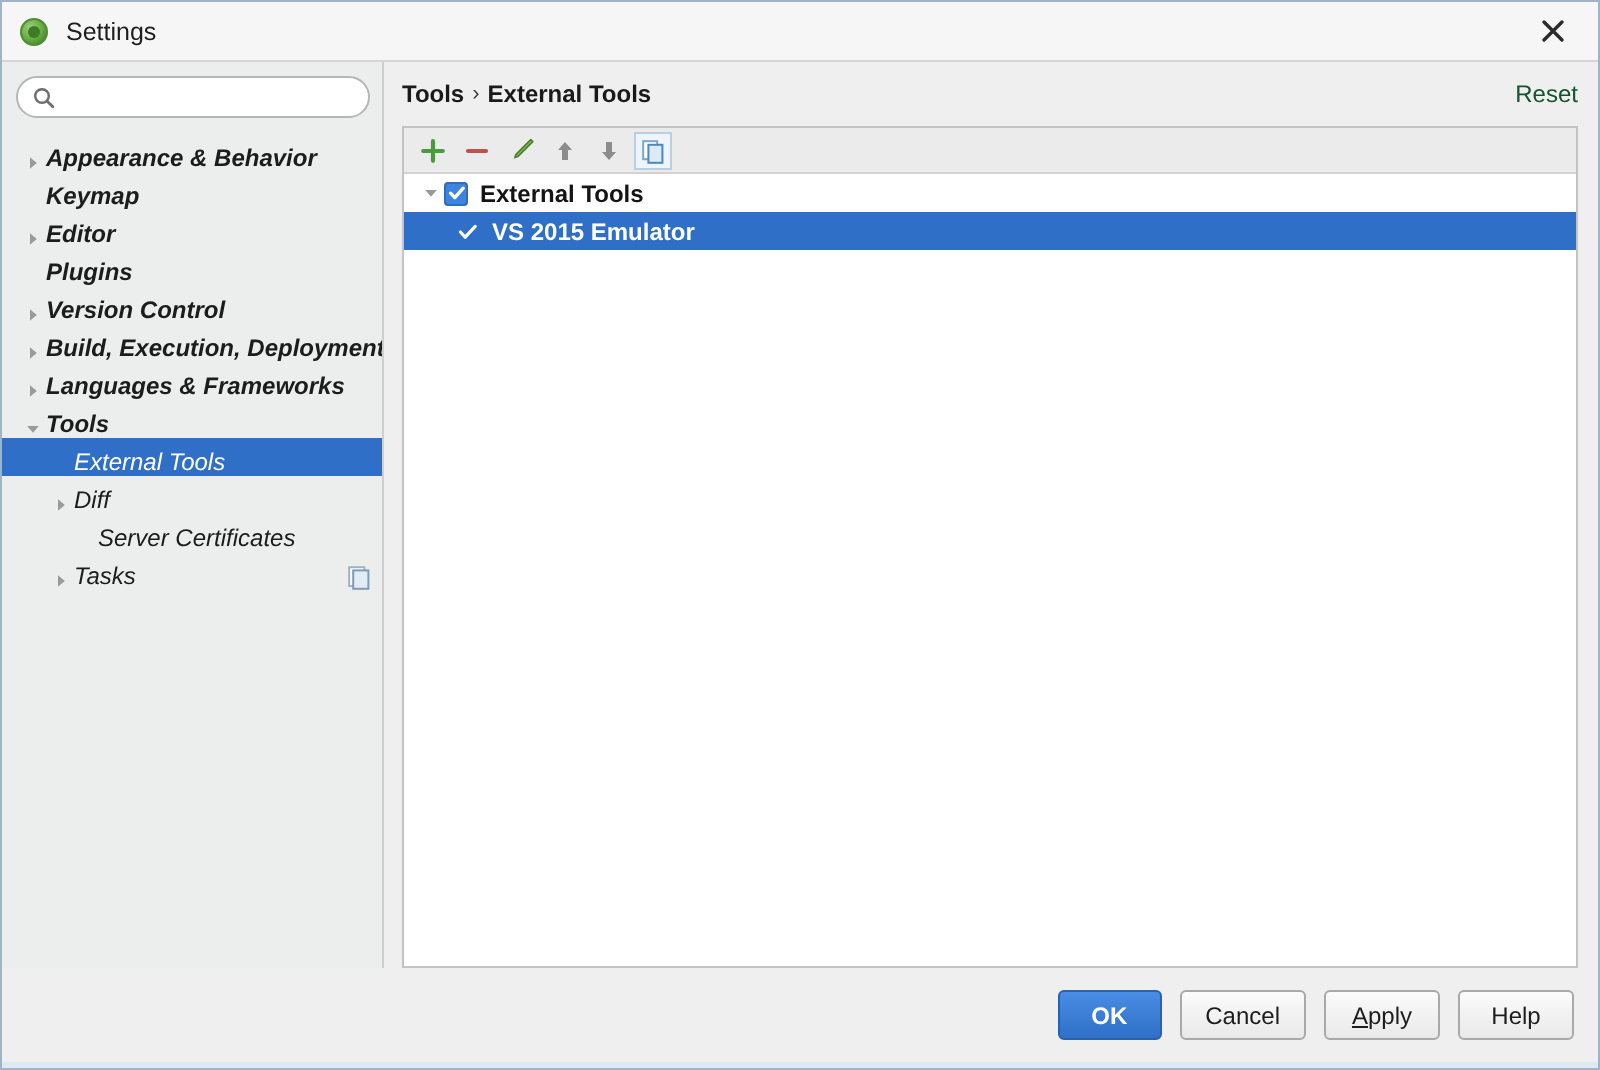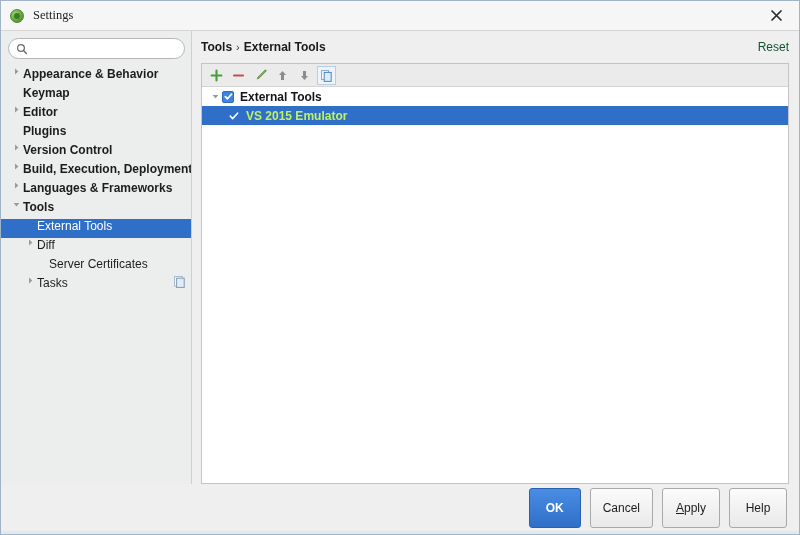--- a/index.html
+++ b/index.html
@@ -51,21 +51,20 @@
     position: absolute;
     left: 3px; top: 3px;
     width: 6px; height: 6px;
     border-radius: 50%;
     background: #3f7a26;
   }
   .title-text {
     margin-left: 9px;
     font-size: 12.5px;
     color: #1e1e1e;
-    font-family: Liberation Serif, serif;
   }
   .close-btn {
     position: absolute;
     right: 0; top: 0;
     width: 45px; height: 28px;
     display: flex;
     align-items: center;
     justify-content: center;
     cursor: default;
   }
@@ -113,25 +112,26 @@
     padding: 0;
   }
   .tree {
     flex: 1;
     overflow: hidden;
     padding-top: 2px;
   }
   .tree-row {
     height: 19px;
     display: flex;
-    align-items: flex-start;
+    align-items: flex-end;
     padding-right: 6px;
     position: relative;
     cursor: default;
     white-space: nowrap;
+    font-style: italic;
   }
   .tree-row .arrow {
     width: 14px;
     min-width: 14px;
     display: flex;
     align-items: center;
     justify-content: center;
   }
   .tree-row .arrow svg { display: block; }
   .tree-row .tlabel {
@@ -247,42 +247,42 @@
     border-radius: 2px;
     box-sizing: border-box;
     display: flex; align-items: center; justify-content: center;
     margin-right: 6px;
   }
   .lname {
     font-size: 12px;
     font-weight: bold;
     color: #141414;
   }
-  .list-row.sel .lname { color: #bef264; }
+  .list-row.sel .lname { color: #ffffff; }
   .check-white {
     margin-right: 6px;
     width: 12px; min-width: 12px;
     display: flex; align-items: center; justify-content: center;
   }
 
   
   .footer {
     height: 47px;
     min-height: 47px;
     background: #efefef;
     display: flex;
     align-items: center;
     justify-content: flex-end;
     padding-right: 12px;
     gap: 9px;
     box-sizing: border-box;
   }
   .btn {
     min-width: 58px;
-    height: 40px;
+    height: 25px;
     padding: 0 12px;
     font-family: "Liberation Sans", sans-serif;
     font-size: 12px;
     color: #1d1d1d;
     background: linear-gradient(#fbfbfb, #e9e9e9);
     border: 1px solid #a9a9a9;
     border-radius: 3px;
     cursor: default;
     box-sizing: border-box;
     display: flex;

